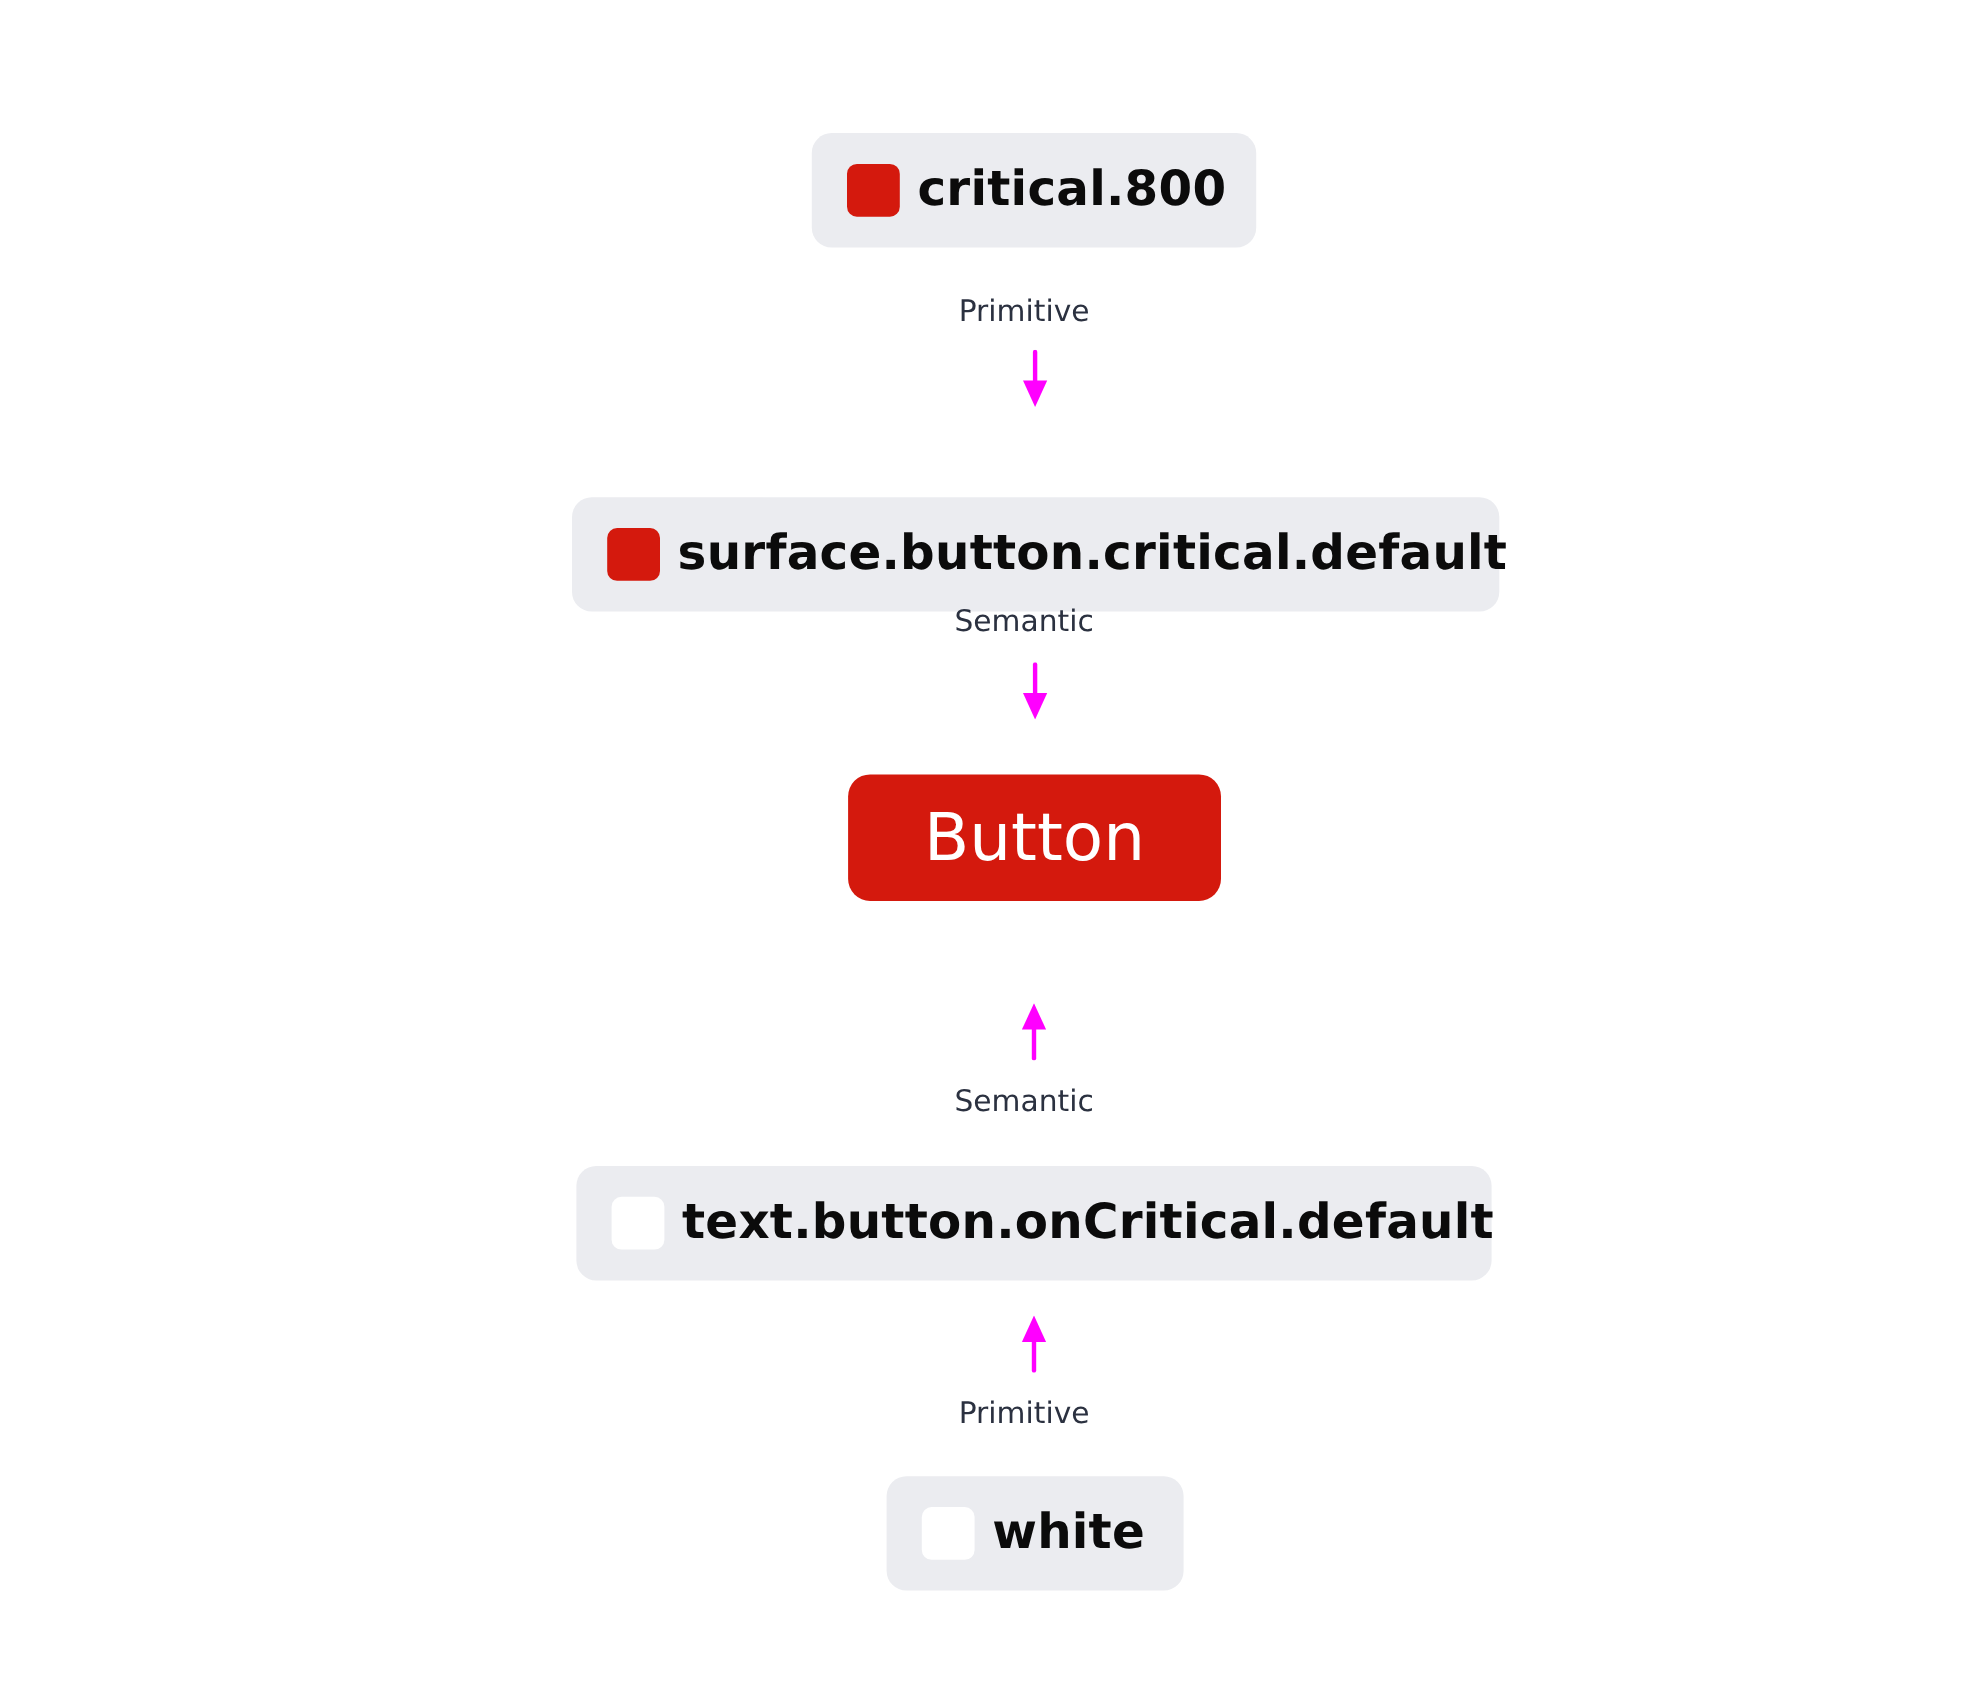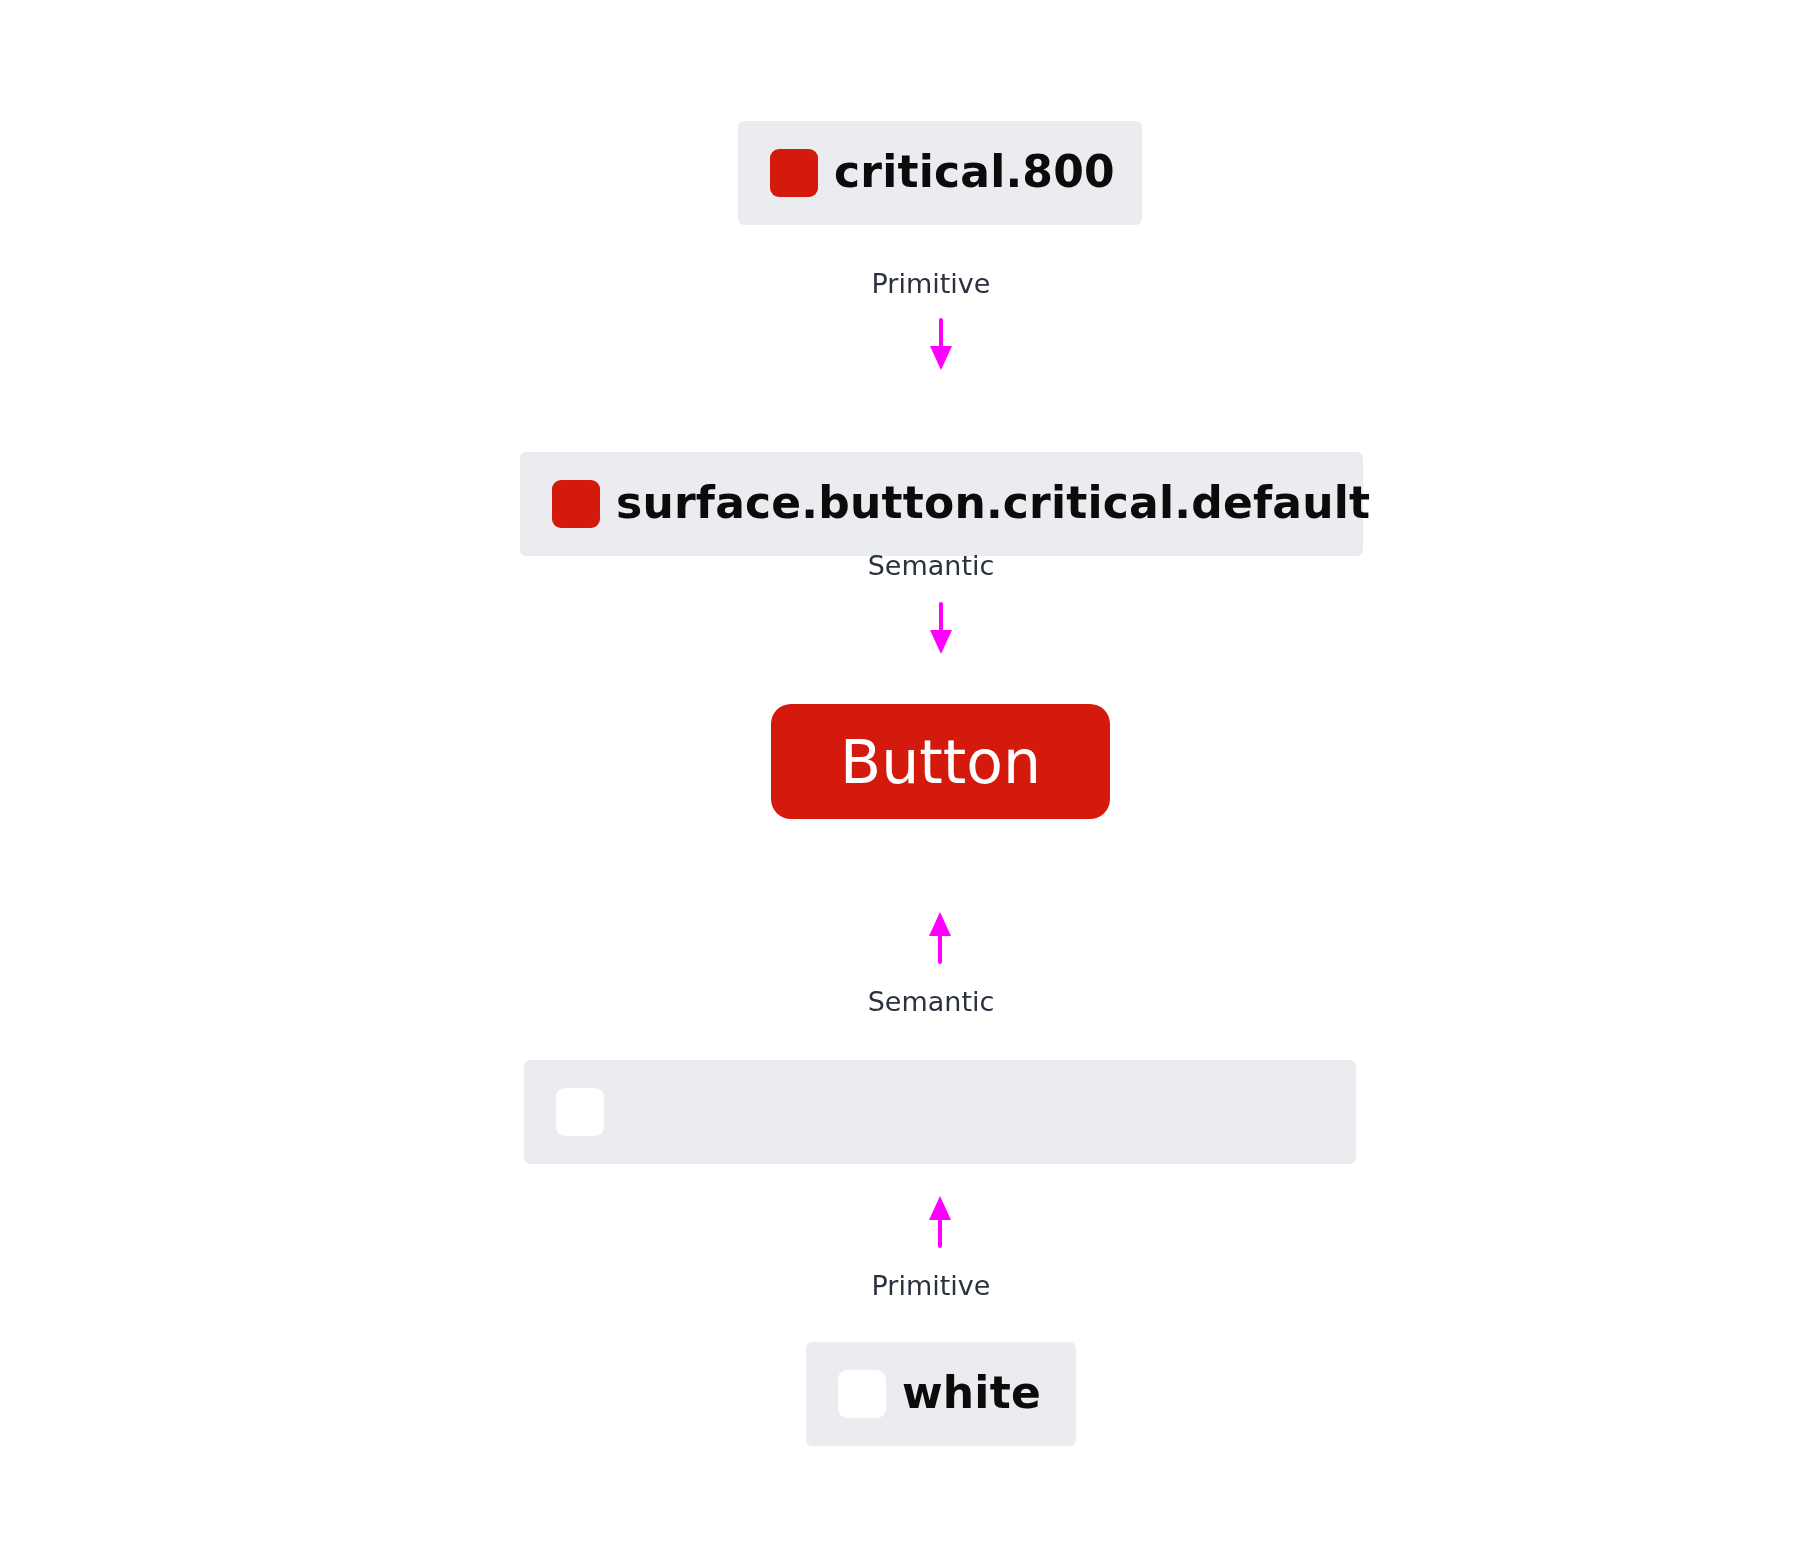--- a/index.html
+++ b/index.html
@@ -11,21 +11,21 @@
       width: 1800px;
       height: 1552px;
       position: relative;
       overflow: hidden;
       font-family: "Liberation Sans", sans-serif;
     }
     .chip {
       position: absolute;
       height: 104px;
       background: #EBECF0;
-      border-radius: 6px;
+      border-radius: 18px;
       box-sizing: border-box;
       display: flex;
       align-items: center;
       padding: 0 32px;
     }
     .swatch {
       width: 48px;
       height: 48px;
       border-radius: 9px;
       flex: 0 0 48px;
@@ -104,20 +104,21 @@
 <button class="main-button" style="background:#D4190D;">Button</button>
 
 <svg class="arrow" style="left:928px; top:912px;" viewBox="0 0 24 52">
   <polygon points="1,24 23,24 12,0" fill="#FF00FF"></polygon>
   <rect x="10" y="20" width="4" height="32" rx="2" fill="#FF00FF"></rect>
 </svg>
 <div class="rel-label" style="top:988px;">Semantic</div>
 
 <div class="chip" style="left:524px; top:1060px; width:832px;">
   <span class="swatch" style="background:#FFFFFF;"></span>
+  <span class="chip-label">text.button.onCritical.default</span>
 </div>
 
 <svg class="arrow" style="left:928px; top:1196px;" viewBox="0 0 24 52">
   <polygon points="1,24 23,24 12,0" fill="#FF00FF"></polygon>
   <rect x="10" y="20" width="4" height="32" rx="2" fill="#FF00FF"></rect>
 </svg>
 <div class="rel-label" style="top:1272px;">Primitive</div>
 
 <div class="chip" style="left:806px; top:1342px; width:270px;">
   <span class="swatch" style="background:#FFFFFF;"></span>

